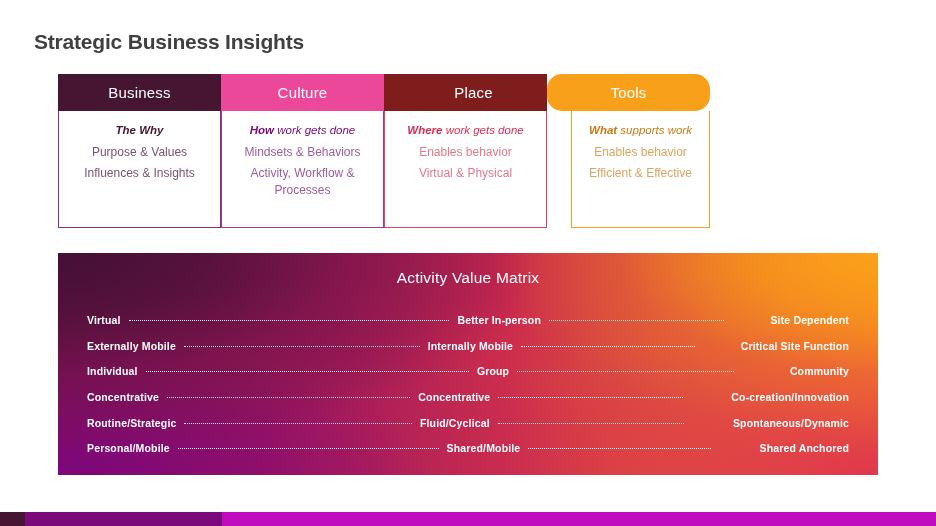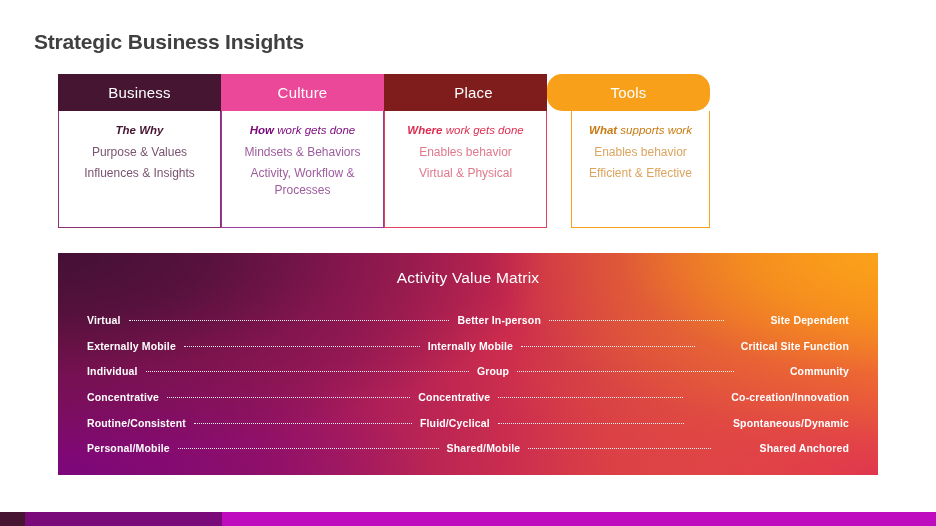--- a/index.html
+++ b/index.html
@@ -315,21 +315,21 @@
           <div class="matrix-row">
             <span class="cell-a">Concentrative</span>
             <span class="leader leader-1"></span>
             <span class="col-b-anchor">
               <span class="cell-b">Concentrative</span>
               <span class="leader leader-2"></span>
             </span>
             <span class="cell-c">Co-creation/Innovation</span>
           </div>
           <div class="matrix-row">
-            <span class="cell-a">Routine/Consistent</span>
+            <span class="cell-a">Routine/Strategic</span>
             <span class="leader leader-1"></span>
             <span class="col-b-anchor">
               <span class="cell-b">Fluid/Cyclical</span>
               <span class="leader leader-2"></span>
             </span>
             <span class="cell-c">Spontaneous/Dynamic</span>
           </div>
           <div class="matrix-row">
             <span class="cell-a">Personal/Mobile</span>
             <span class="leader leader-1"></span>

